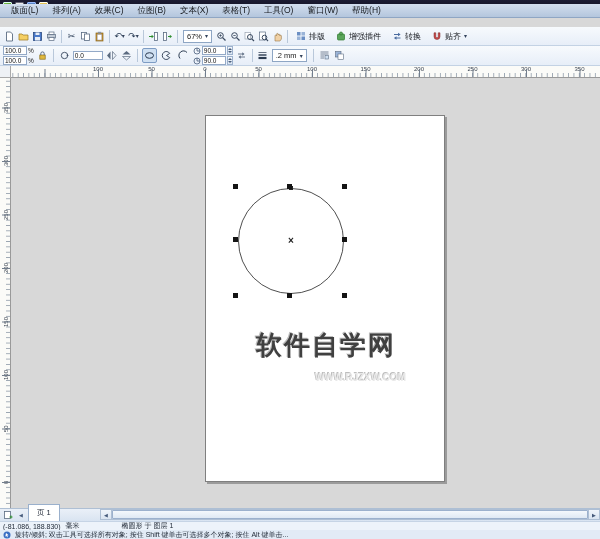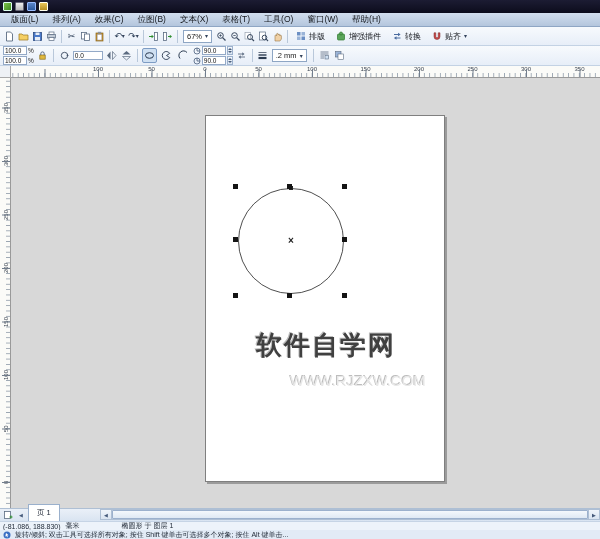--- a/index.html
+++ b/index.html
@@ -11,21 +11,21 @@
   
   .titlebar{position:absolute;left:0;top:0;width:100%;height:13px;background:linear-gradient(#1c1c33,#0c0c1c);
     display:flex;align-items:center;gap:3px;padding:0 3px}
   .ticon{width:9px;height:9px;border-radius:1px;flex:0 0 auto}
   .ticon.app{background:linear-gradient(135deg,#7dc24a,#3f8a22);border:1px solid #dfe}
   .ticon.t1{background:linear-gradient(#eee,#bbb);border:1px solid #667}
   .ticon.t2{background:linear-gradient(#5b86c9,#2d5aa0);border:1px solid #9bf}
   .ticon.t3{background:linear-gradient(#e8c65a,#b78f22);border:1px solid #ffe}
 
   
-  .menubar{position:absolute;left:0;top:13px;width:100%;height:14px;
+  .menubar{position:absolute;left:0;top:4px;width:100%;height:14px;
     background:linear-gradient(#d2deee,#b4c6dd);border-bottom:1px solid #8fa6c4;
     display:flex;align-items:stretch;padding-left:4px}
   .menu-item{font-size:8.5px;color:#15181d;padding:0 7px;display:flex;align-items:center;white-space:nowrap}
 
   
   .toolbar,.propbar{position:absolute;left:0;width:100%;
     background:linear-gradient(#f7fafd,#e7eef8);border-bottom:1px solid #c3d2e4;
     display:flex;align-items:center;padding:0 3px;gap:1px}
   .toolbar{top:27px;height:19px}
   .propbar{top:46px;height:20px;gap:2px}
@@ -80,21 +80,21 @@
     top:calc(19.5px + var(--i)*53.5px)}
 
   
   .canvas{position:absolute;left:11px;top:78px;width:589px;height:430px;background:#d8d8d8;overflow:hidden}
   .page{position:absolute;left:194px;top:37px;width:240px;height:367px;background:#fff;
     border:1px solid #7f7f7f;box-shadow:2px 2px 0 #9b9b9b}
   .wm-title{position:absolute;left:44px;top:212px;width:152px;text-align:center;
     font-size:26px;font-weight:bold;letter-spacing:2px;color:#404040;
     text-shadow:-1px -1px 0 #bdbdbd,1px 1px 0 #ffffff;white-space:nowrap}
   .wm-url{position:absolute;left:84px;top:256px;width:116px;text-align:right;
-    font-size:15px;font-weight:normal;color:#e8e8e8;
+    font-size:10px;font-weight:bold;color:#e8e8e8;
     text-shadow:-1px -1px 0 #bdbdbd,1px 1px 0 #ffffff;white-space:nowrap}
   .shape-circle{position:absolute;left:32px;top:72px;width:106px;height:106px;
     border:1px solid #4f4f4f;border-radius:50%}
   .ellipse-node{position:absolute;left:83px;top:70px;width:4px;height:4px;background:#fff;border:1px solid #222}
   .center-mark{position:absolute;left:79px;top:119px;width:12px;height:12px;
     font-size:10px;line-height:12px;text-align:center;color:#222;font-weight:bold}
   .handle{position:absolute;width:5px;height:5px;background:#141414}
   .h-tl{left:27px;top:68px}.h-tm{left:81px;top:68px}.h-tr{left:136px;top:68px}
   .h-ml{left:27px;top:121px}.h-mr{left:136px;top:121px}
   .h-bl{left:27px;top:177px}.h-bm{left:81px;top:177px}.h-br{left:136px;top:177px}

